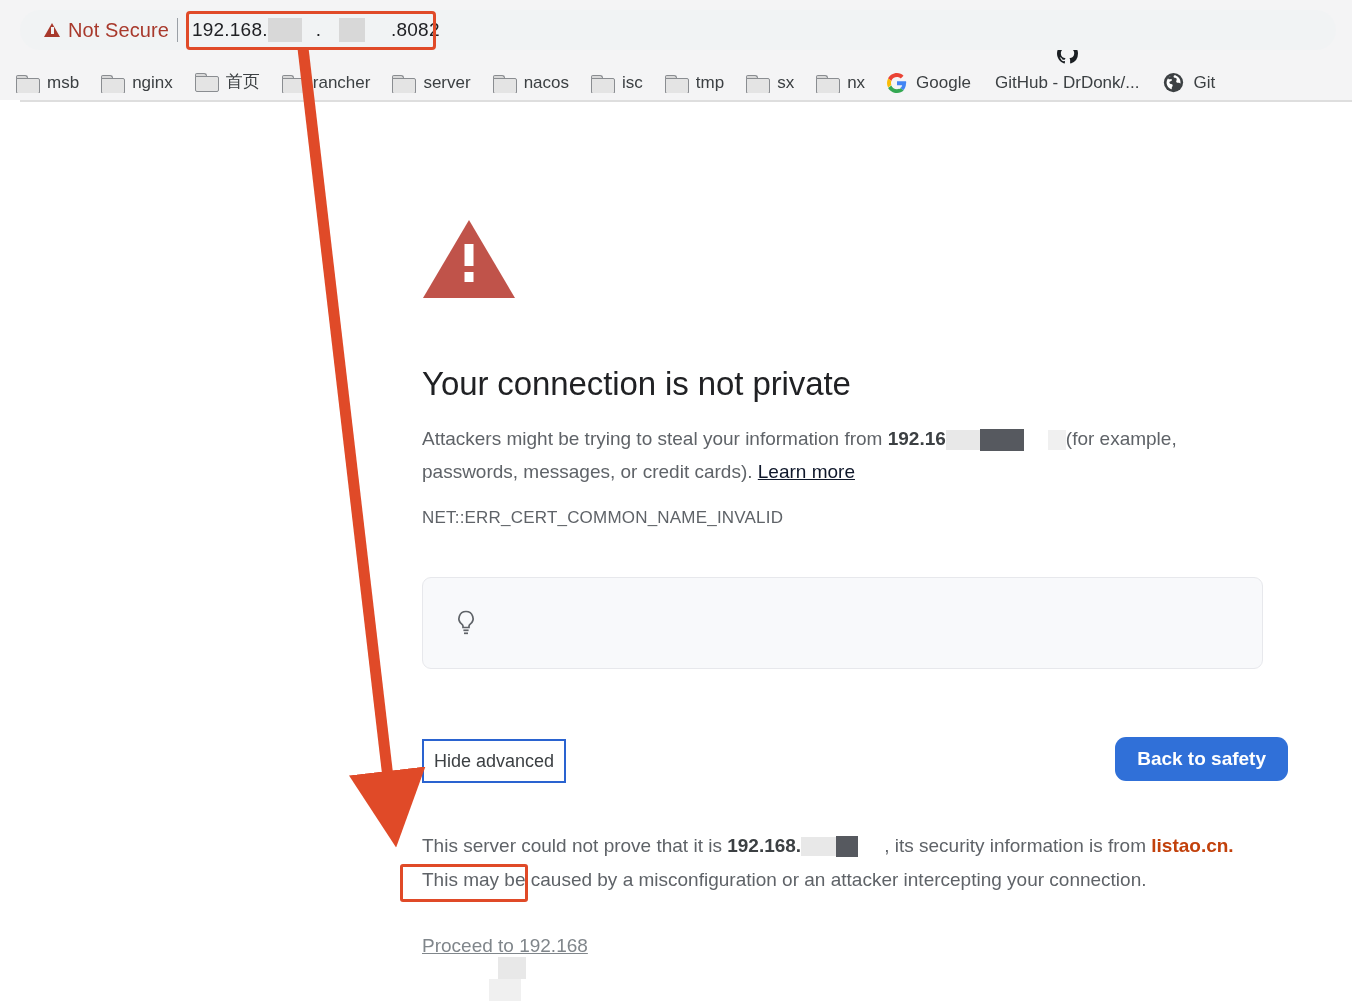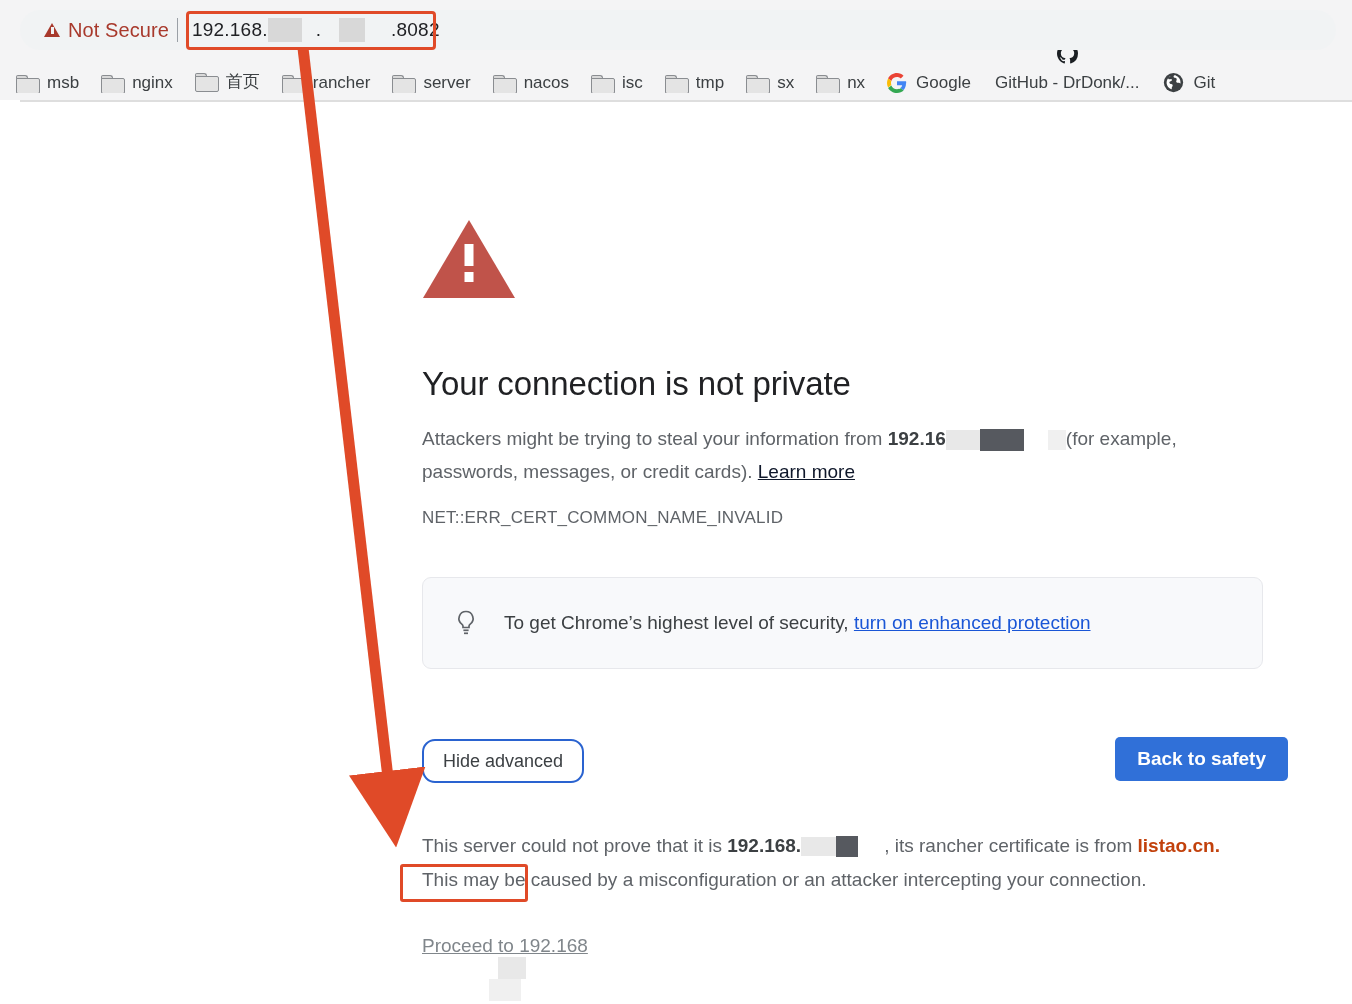--- a/index.html
+++ b/index.html
@@ -235,38 +235,38 @@
 
   .btn-row {
     position: absolute;
     left: 0px; top: 637px;
     width: 841px; height: 48px;
   }
   .btn-advanced {
     position: absolute;
     left: 0; top: 0;
     height: 44px;
-    padding: 0 19px;
+    padding: 0 10px;
     background: #ffffff;
     border: 2px solid #2a63d0;
-    border-radius: 13px;
+    border-radius: 0;
     color: #3c4043;
     font-size: 18px;
     font-family: "Liberation Sans", sans-serif;
     cursor: pointer;
     line-height: 40px;
   }
   .btn-safety {
     position: absolute;
     right: -25px; top: -2px;
     height: 44px;
     padding: 0 22px;
     background: #3070d8;
     border: none;
-    border-radius: 5px;
+    border-radius: 11px;
     color: #ffffff;
     font-size: 19px;
     font-weight: 700;
     font-family: "Liberation Sans", sans-serif;
     cursor: pointer;
     line-height: 44px;
   }
 
   .advanced-para {
     position: absolute;
@@ -430,32 +430,29 @@
       <div class="errcode">NET::ERR_CERT_COMMON_NAME_INVALID</div>
 
       <div class="enhanced-box">
         <span class="bulb-ico">
           <svg viewBox="0 0 22 26" width="22" height="26">
             <path d="M11 1.5 a7 7 0 0 1 4.2 12.6 c-.8.6-1.2 1.3-1.2 2.2 v1.2 h-6 v-1.2 c0-.9-.4-1.6-1.2-2.2 A7 7 0 0 1 11 1.5 z" fill="none" stroke="#5f6368" stroke-width="1.7"></path>
             <line x1="8.4" y1="20.3" x2="13.6" y2="20.3" stroke="#5f6368" stroke-width="1.7"></line>
             <line x1="9" y1="23.3" x2="13" y2="23.3" stroke="#5f6368" stroke-width="1.7"></line>
           </svg>
         </span>
-        <span class="enhanced-text">
-          <span>To get Chrome’s highest level of security, </span><a class="enhanced-link">turn on enhanced protection</a>
-        </span>
       </div>
 
       <div class="btn-row">
         <button class="btn-advanced">Hide advanced</button>
         <button class="btn-safety">Back to safety</button>
       </div>
 
       <div class="advanced-para">
-        <span>This server could not prove that it is </span><b>192.168.</b><span class="redact lt" style="width:35px;height:19px;"></span><span class="redact dk" style="width:22px;height:21px;"></span><span style="padding-left:26px;">, its rancher certificate is from</span>
+        <span>This server could not prove that it is </span><b>192.168.</b><span class="redact lt" style="width:35px;height:19px;"></span><span class="redact dk" style="width:22px;height:21px;"></span><span style="padding-left:26px;">, its security information is from</span>
         <span class="cert-host">listao.cn.</span>
         <span>This may be caused by a misconfiguration or an attacker intercepting your</span>
         <span>connection.</span>
       </div>
 
       <div class="listao-highlight" style="left:-22px;top:762px;width:128px;height:38px;"></div>
 
       <a class="proceed" style="top:833px;flex-direction:column;">
         <span>Proceed to 192.168</span>
           <span class="redact lt" style="width:28px;height:22px;margin-left:14px;text-decoration:none;"></span>

